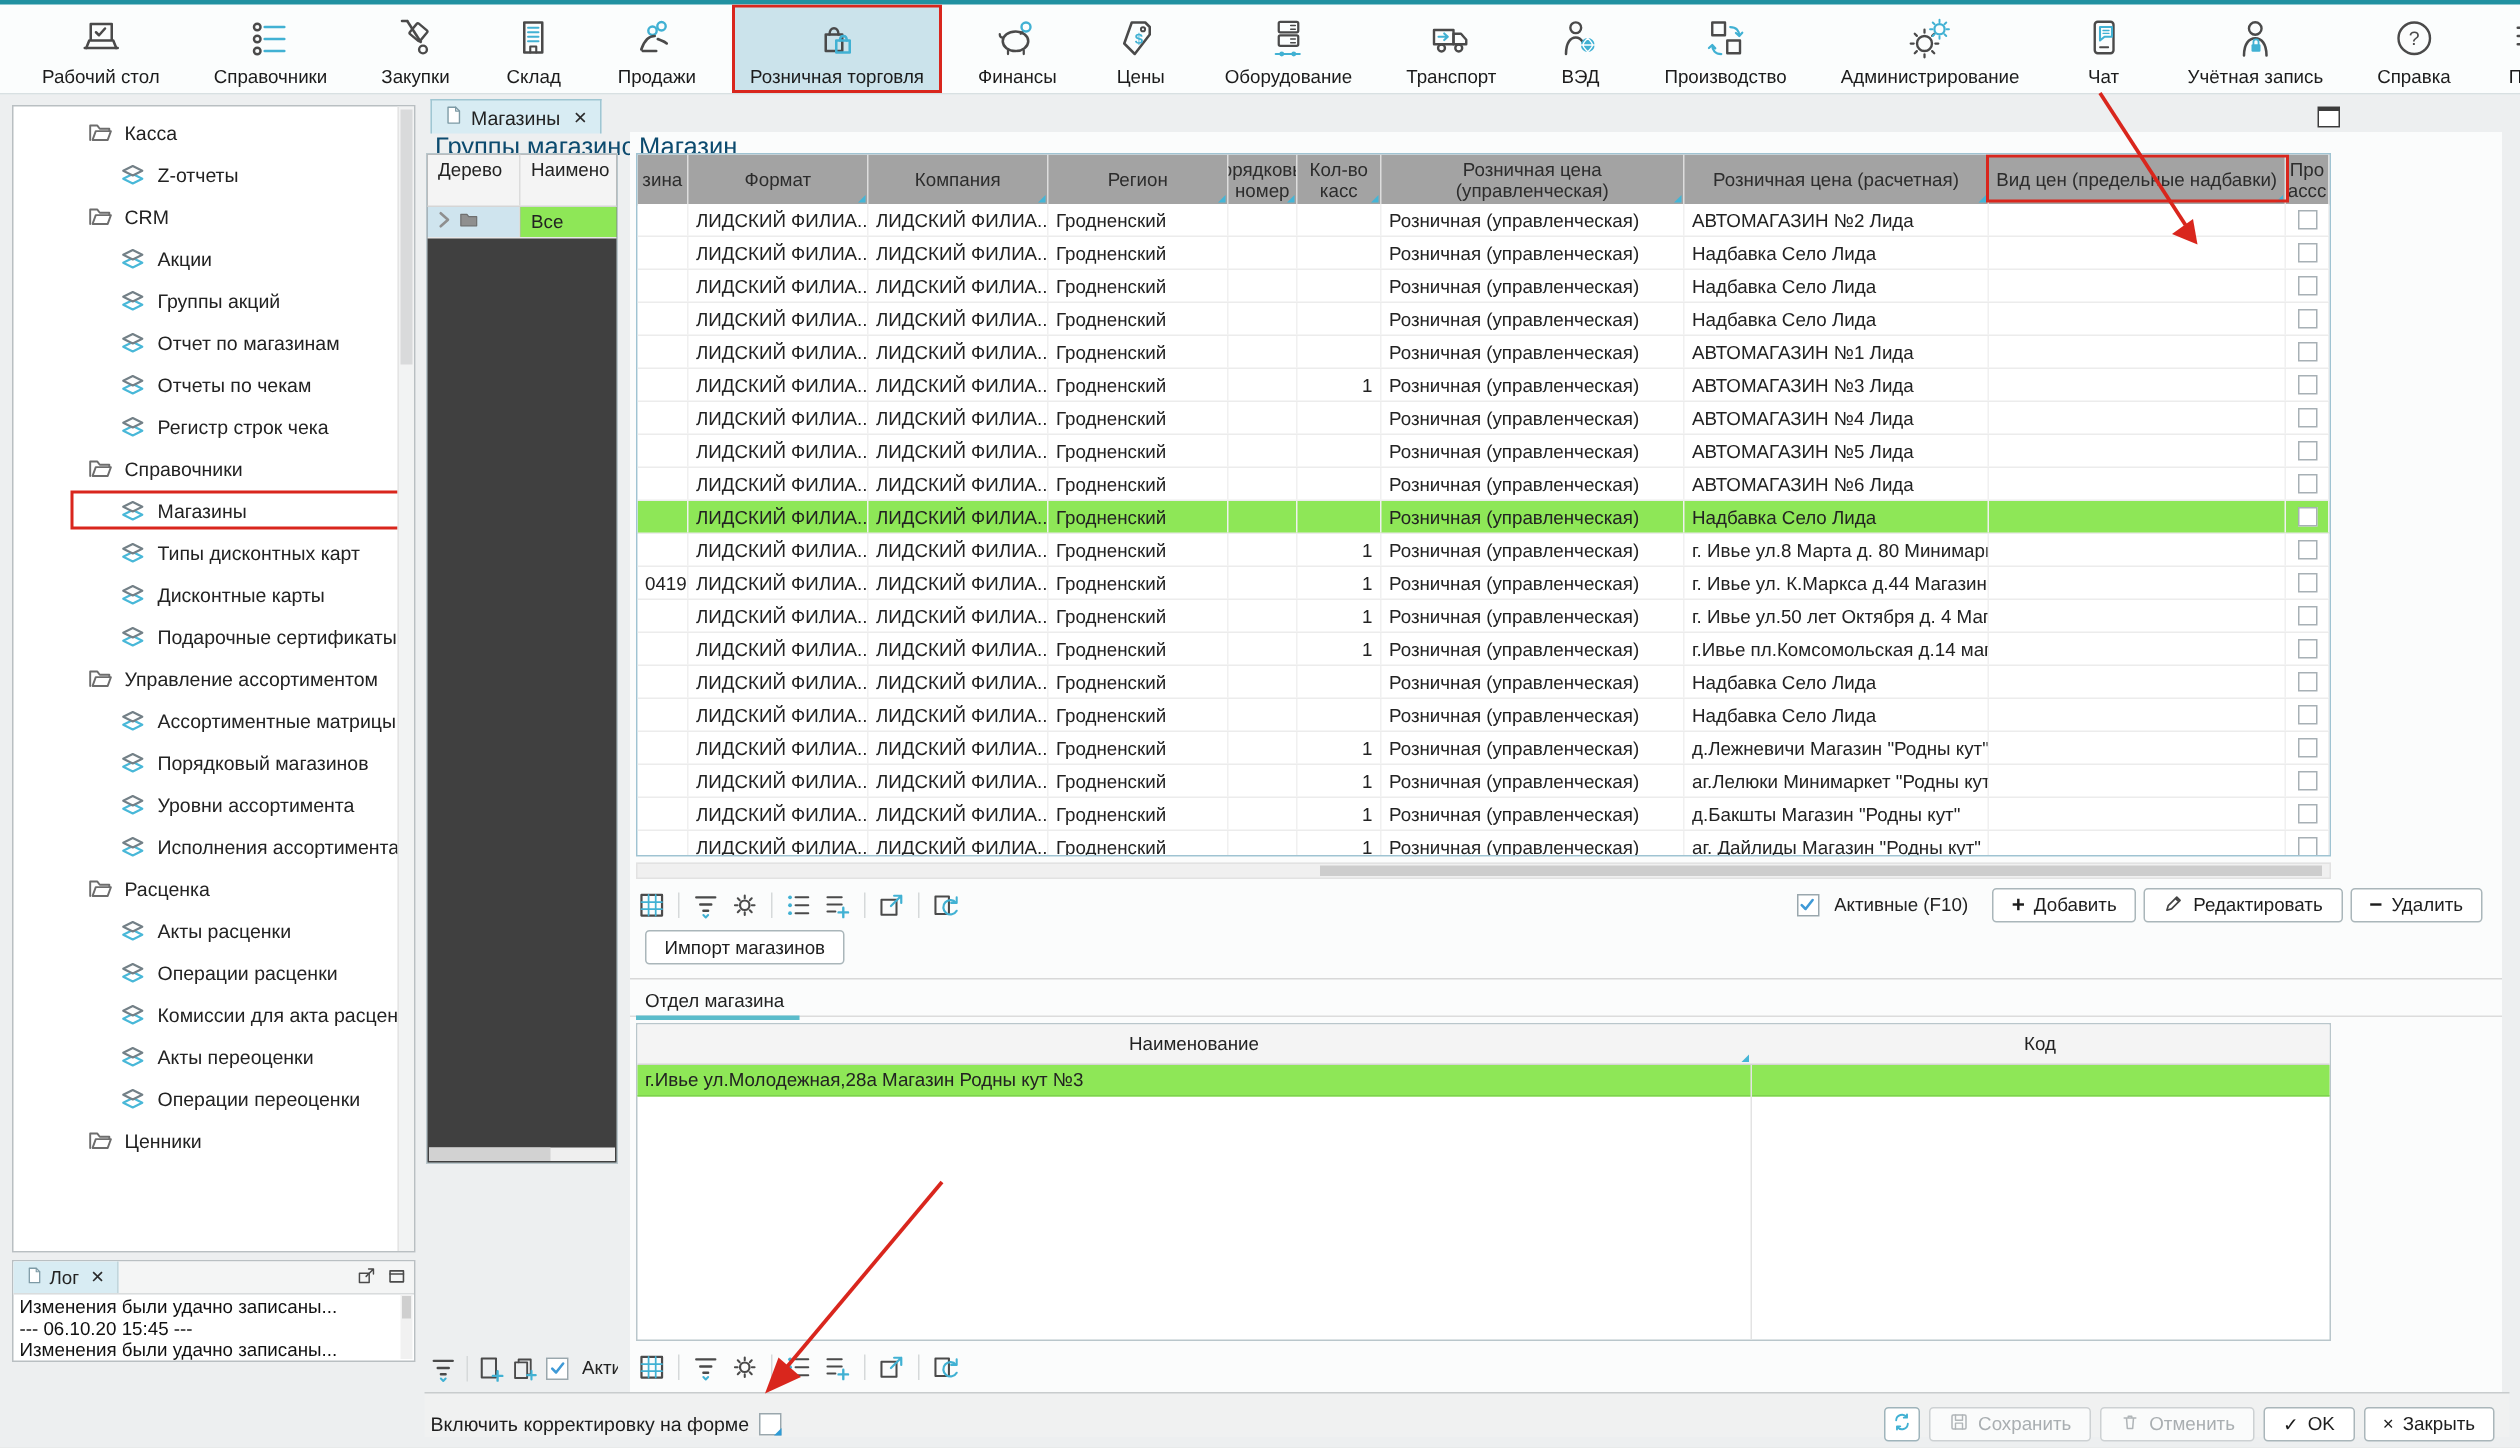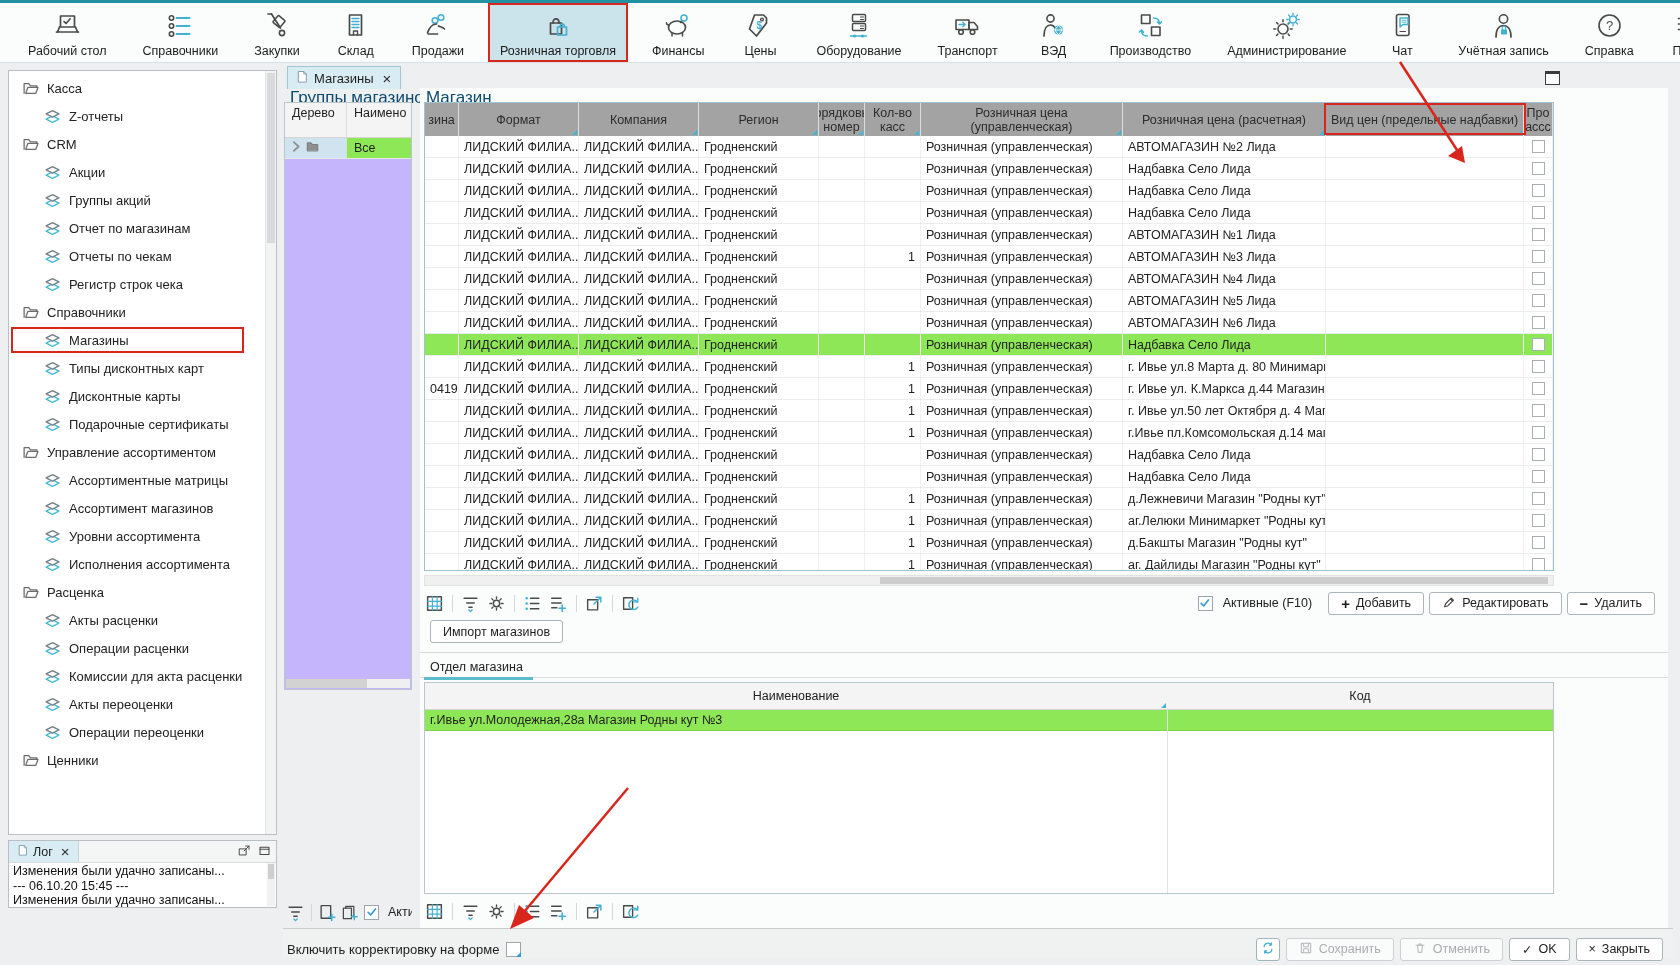--- a/index.html
+++ b/index.html
@@ -12,42 +12,42 @@
   .tb-item .tlabel{font-size:12.5px;white-space:nowrap;color:#1b1b1b;}
   .tb-item.selected{background:#cbe3eb;border-color:#d9261d;}
   
   .tabstrip{position:absolute;left:283px;top:66px;width:1390px;height:23px;}
   .tab{position:absolute;left:4px;top:0;height:22px;display:flex;align-items:center;gap:6px;padding:0 9px;background:#d8ecf3;border:1px solid #9fc6d2;border-bottom:none;font-size:13px;cursor:pointer;}
   .tab svg{width:11px;height:14px;}
   .tab-close{font-size:15px;color:#2b2b2b;margin-left:3px;cursor:pointer;line-height:1;}
   .win-max{position:absolute;left:1262px;top:5px;width:13px;height:10px;border:1px solid #3c3c3c;border-top:3px solid #3c3c3c;cursor:pointer;background:#fff;}
   
   .sidebar{position:absolute;left:8px;top:70px;width:269px;height:765px;background:#fff;border:1px solid #b9bfc2;box-sizing:border-box;overflow:hidden;padding-top:3px;}
-  .tree-row{position:relative;height:28px;display:flex;align-items:center;gap:8px;font-size:13px;cursor:pointer;white-space:nowrap;}
+  .tree-row{position:relative;height:28px;display:flex;align-items:center;gap:8px;font-size:13px;cursor:pointer;white-space:nowrap;margin-left:36px;}
   .tree-row.folder{padding-left:13px;}
   .tree-row.leaf{padding-left:35px;}
   .tree-row svg{width:17px;height:17px;flex:none;}
   .tree-row.annotated::after{content:"";position:absolute;left:2px;top:1px;width:229px;height:22px;border:2px solid #d9261d;pointer-events:none;}
   .sb-scroll{position:absolute;right:0;top:0;width:10px;height:100%;background:#f2f3f3;border-left:1px solid #e4e4e4;}
   .sb-thumb{position:absolute;left:1px;top:2px;width:8px;height:170px;background:#d9dadb;}
   
   .logpanel{position:absolute;left:8px;top:840px;width:269px;height:68px;background:#fff;border:1px solid #b9bfc2;box-sizing:border-box;}
   .log-tabbar{height:21px;display:flex;align-items:center;background:#f4f5f5;border-bottom:1px solid #d9dcdd;}
   .log-tab{display:flex;align-items:center;gap:5px;padding:0 9px;height:21px;background:#d8ecf3;border-right:1px solid #c2d6dc;font-size:12.5px;cursor:pointer;}
   .log-tab svg{width:10px;height:13px;}
   .log-winbtns{margin-left:auto;display:flex;gap:7px;padding-right:5px;}
   .log-winbtns svg{width:13px;height:13px;cursor:pointer;}
   .log-lines{font-size:12.5px;line-height:14.5px;padding:1px 4px;color:#111;}
   .log-scroll{position:absolute;right:1px;top:22px;width:8px;bottom:1px;background:#f1f1f1;}
   .log-thumb{position:absolute;left:1px;top:1px;width:6px;height:15px;background:#cfcfcf;}
   
   .legend{position:absolute;left:6px;top:0;font-size:17px;color:#0c4a6e;white-space:nowrap;}
   
   .groups{position:absolute;left:284px;top:88px;width:128px;height:840px;}
-  .glist{position:absolute;left:0;top:14px;width:128px;height:588px;background:#c4b5fd;border:1px solid #b9c6cb;box-sizing:border-box;}
+  .glist{position:absolute;left:0;top:14px;width:128px;height:674px;background:#404040;border:1px solid #b9c6cb;box-sizing:border-box;}
   .gh{display:flex;height:34px;border-bottom:1px solid #d5d5d5;background:#f4f4f4;font-size:12.5px;}
   .gh .c1{width:62px;padding:3px 0 0 7px;box-sizing:border-box;border-right:1px solid #dcdcdc;}
   .gh .c2{flex:1;padding:3px 0 0 7px;overflow:hidden;white-space:nowrap;}
   .grow{display:flex;height:20px;border-bottom:1px solid #e8e8e8;font-size:12.5px;cursor:pointer;}
   .grow .c1{width:62px;background:#cfe4ee;display:flex;align-items:center;gap:3px;padding-left:5px;box-sizing:border-box;border-right:1px solid #dcdcdc;}
   .grow .c1 svg{width:13px;height:13px;}
   .grow .c2{flex:1;background:#8ee757;display:flex;align-items:center;padding-left:7px;}
   .ghscroll{position:absolute;left:1px;right:1px;bottom:1px;height:9px;background:#efefef;}
   .ghthumb{position:absolute;left:0;top:0;height:9px;width:65%;background:#d2d2d2;}
   .gtoolbar{position:absolute;left:2px;top:810px;width:126px;height:28px;display:flex;align-items:center;gap:4px;overflow:hidden;}
@@ -441,21 +441,21 @@
           </span>
           <span>Ассортиментные матрицы</span>
         </div>
         <div class="tree-row leaf">
           <span style="display:inline-flex">
             <svg viewBox="0 0 16 16" fill="none" stroke-linecap="round" stroke-linejoin="round">
               <path d="M8 7.5l6 3-6 3-6-3z" stroke="#49b8d8" stroke-width="1.3" fill="none"></path>
               <path d="M8 2.5l6 3-6 3-6-3z" fill="#fdfdfd" stroke="#738087" stroke-width="1.3"></path>
             </svg>
           </span>
-          <span>Ассортимент магазинов</span>
+          <span>Порядковый магазинов</span>
         </div>
         <div class="tree-row leaf">
           <span style="display:inline-flex">
             <svg viewBox="0 0 16 16" fill="none" stroke-linecap="round" stroke-linejoin="round">
               <path d="M8 7.5l6 3-6 3-6-3z" stroke="#49b8d8" stroke-width="1.3" fill="none"></path>
               <path d="M8 2.5l6 3-6 3-6-3z" fill="#fdfdfd" stroke="#738087" stroke-width="1.3"></path>
             </svg>
           </span>
           <span>Уровни ассортимента</span>
         </div>

